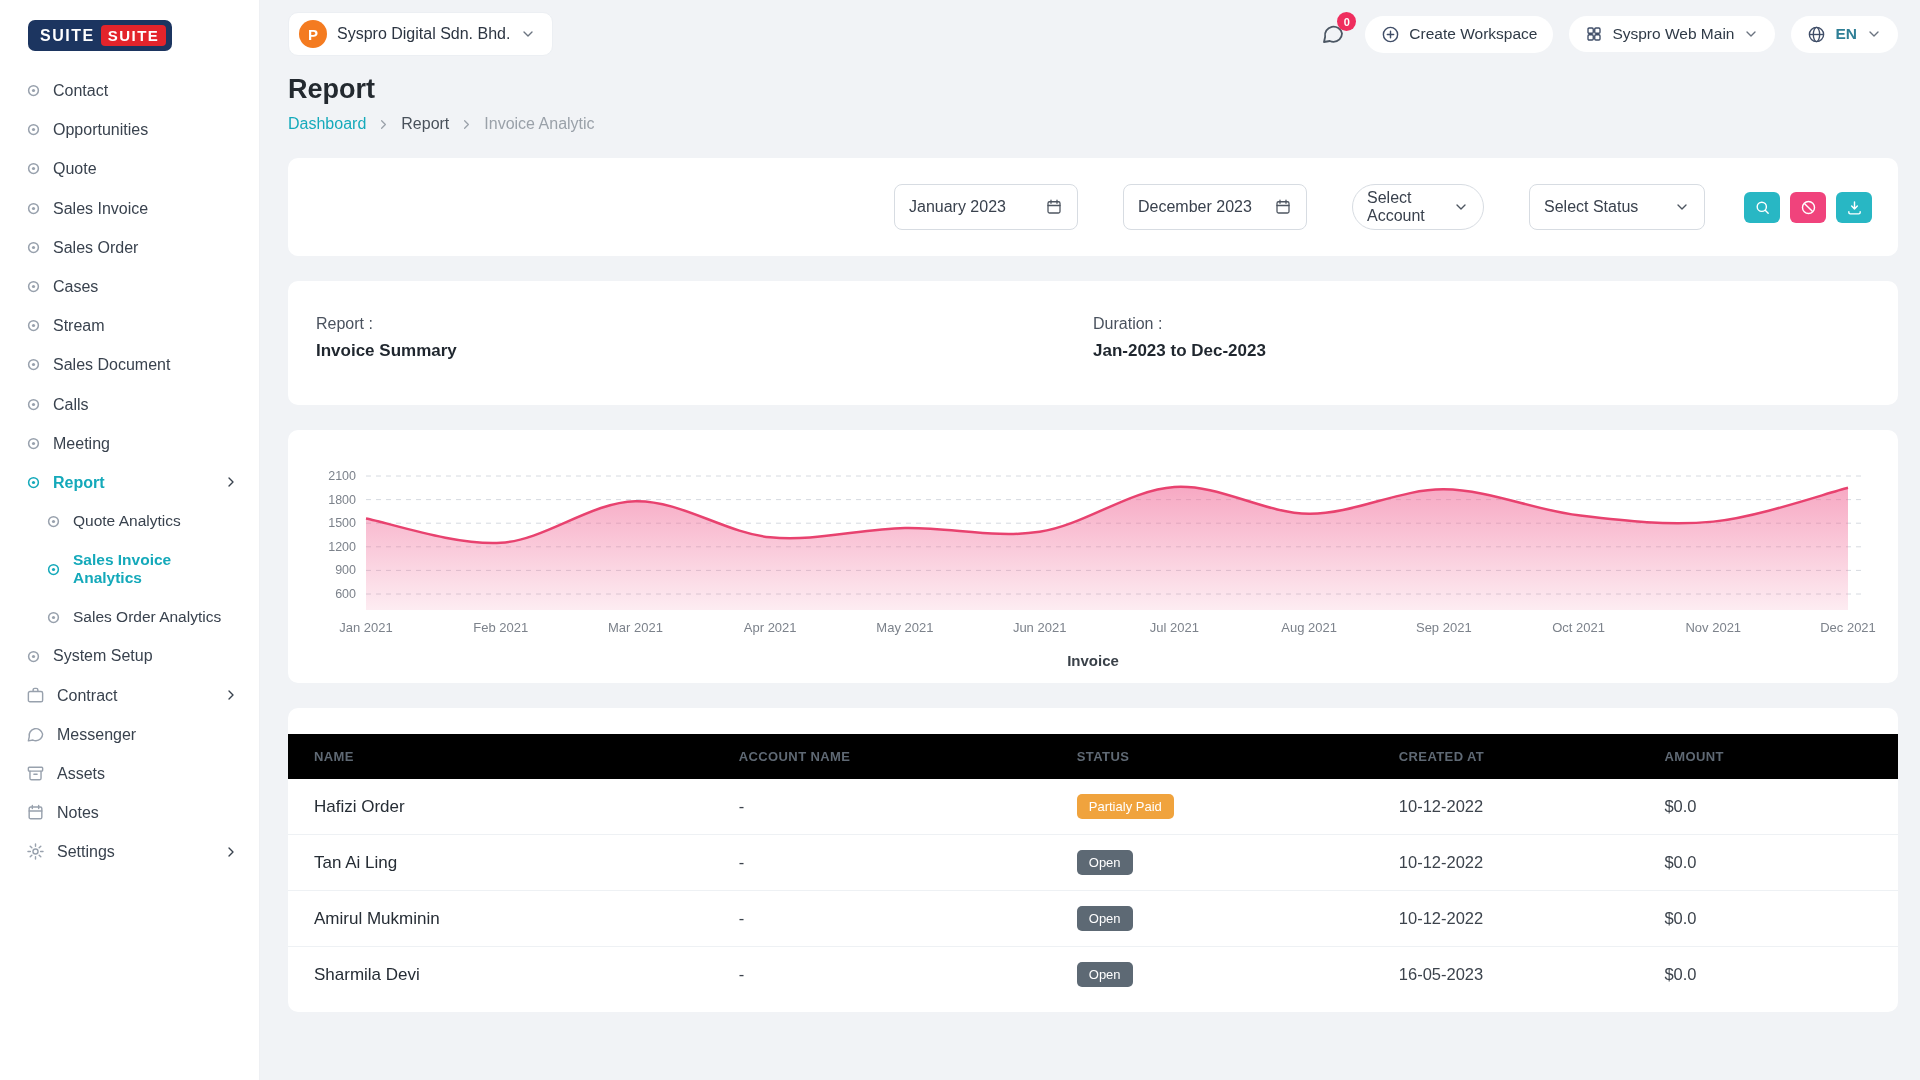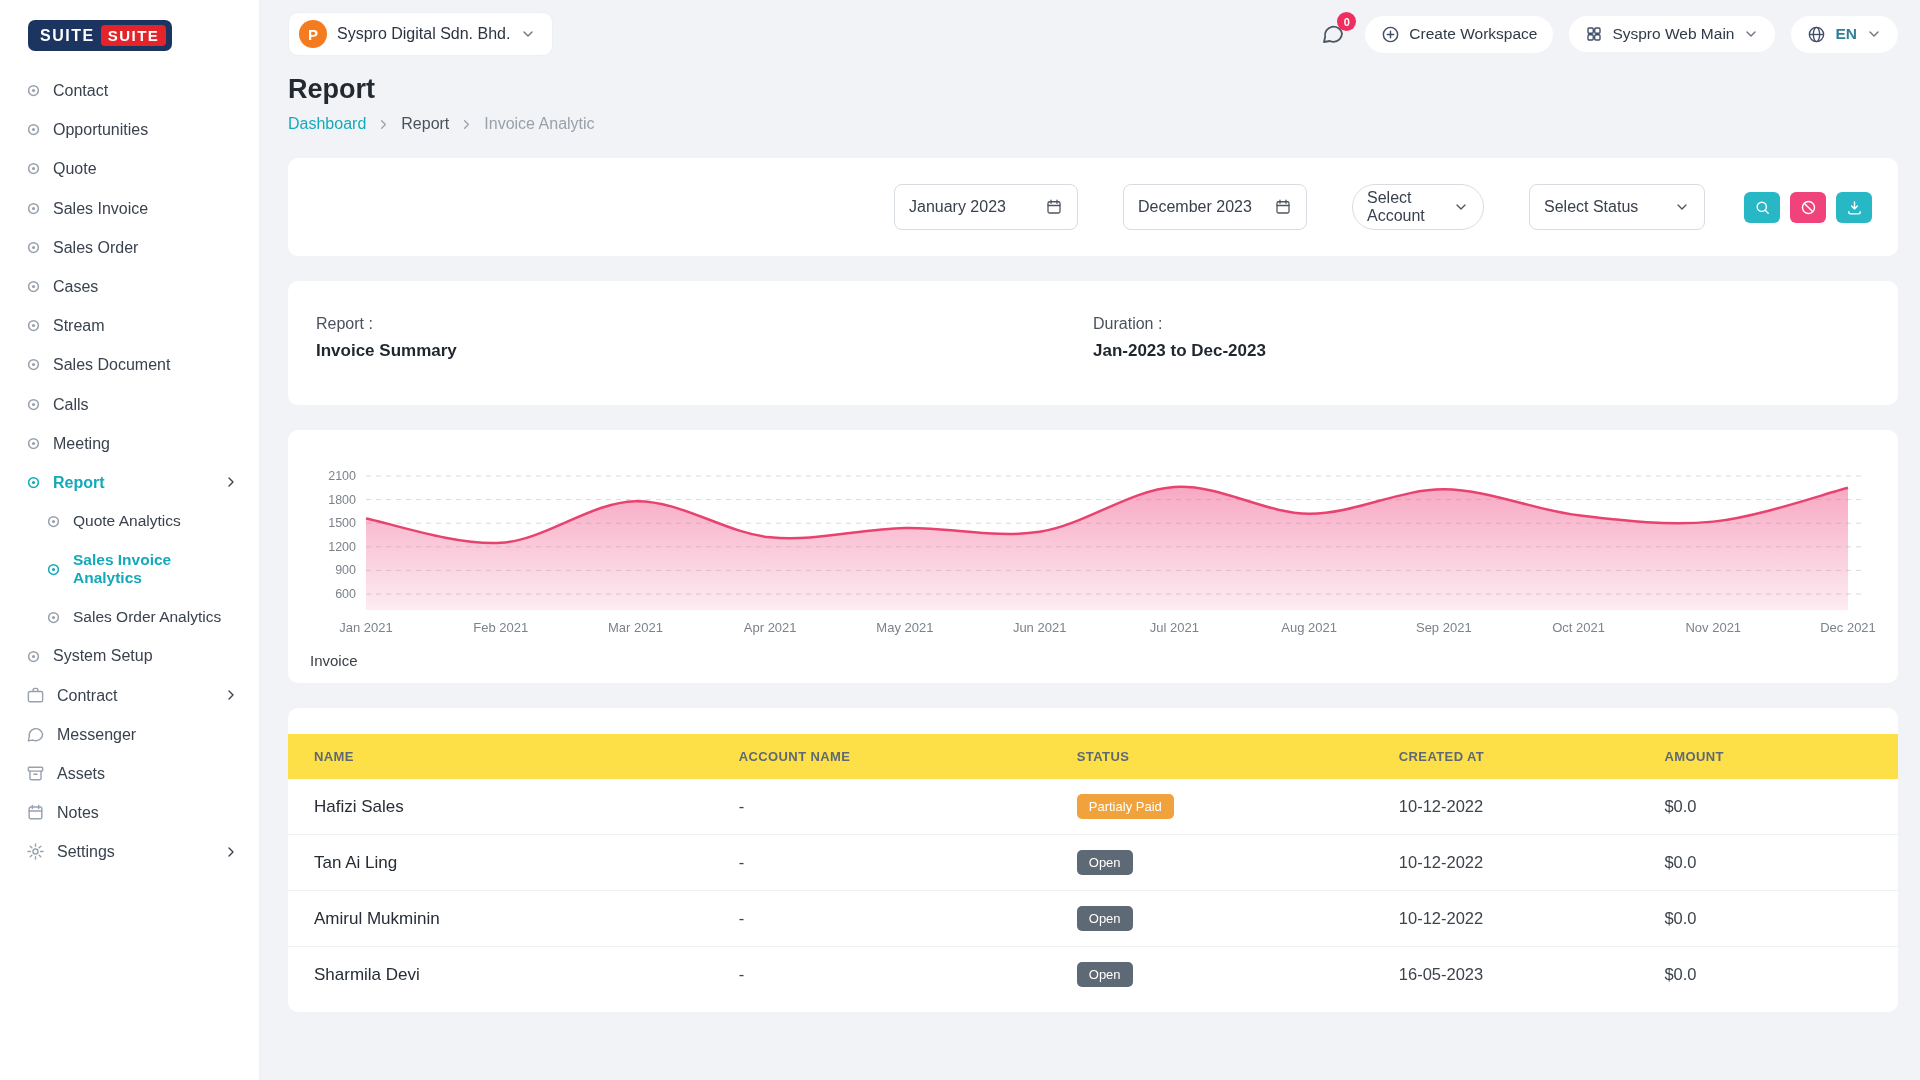--- a/index.html
+++ b/index.html
@@ -79,27 +79,27 @@
 
   
   .summary-card { padding:34px 28px 44px; display:grid; grid-template-columns:1fr 1fr; }
   .sum-label { font-size:16px; color:#4a525e; }
   .sum-value { font-size:17px; font-weight:700; color:#1f262e; margin-top:8px; }
 
   
   .chart-card { padding:36px 22px 14px; }
   .chart-area { position:relative; height:172px; }
   .chart-area svg { position:absolute; inset:0; }
-  .chart-legend { display:flex; align-items:center; gap:8px;
-    margin-top:14px; font-size:15px; font-weight:400; color:#3a4149; }
+  .chart-legend { display:flex; justify-content:center; align-items:center; gap:8px;
+    margin-top:14px; font-size:15px; font-weight:700; color:#3a4149; }
 
   
   .table-card { padding:26px 0 10px; overflow:hidden; }
   table { width:100%; border-collapse:collapse; }
-  thead th { background:#fde047; text-align:left; font-size:13px; font-weight:700; color:#5f6974;
+  thead th { background:#000000; text-align:left; font-size:13px; font-weight:700; color:#5f6974;
     letter-spacing:.4px; text-transform:uppercase; padding:15px 16px; }
   th:first-child, td:first-child { padding-left:26px; }
   th:nth-child(1) { width:27%; } th:nth-child(2) { width:21%; } th:nth-child(3) { width:20%; }
   th:nth-child(4) { width:16.5%; } th:nth-child(5) { width:15.5%; }
   tbody td { padding:15px 16px; font-size:16.5px; color:#3c434c; border-top:1px solid #eef1f4; }
   tbody tr:first-child td { border-top:none; }
   td.cell-name { color:#262d35; font-size:17px; }
   .badge { display:inline-block; padding:5px 12px; border-radius:5px; color:#fff; font-size:13px; font-weight:400; }
   .badge.warning { background:#f0a33d; }
   .badge.dark { background:#5d6974; }
@@ -516,21 +516,21 @@
             <tr id="table-head-row">
                 <th>NAME</th>
                 <th>ACCOUNT NAME</th>
                 <th>STATUS</th>
                 <th>CREATED AT</th>
                 <th>AMOUNT</th>
               </tr>
           </thead>
           <tbody id="table-body">
               <tr>
-                <td class="cell-name">Hafizi Sales</td>
+                <td class="cell-name">Hafizi Order</td>
                 <td>-</td>
                 <td><span class="badge warning">Partialy Paid</span></td>
                 <td>10-12-2022</td>
                 <td>$0.0</td>
               </tr>
               <tr>
                 <td class="cell-name">Tan Ai Ling</td>
                 <td>-</td>
                 <td><span class="badge dark">Open</span></td>
                 <td>10-12-2022</td>

